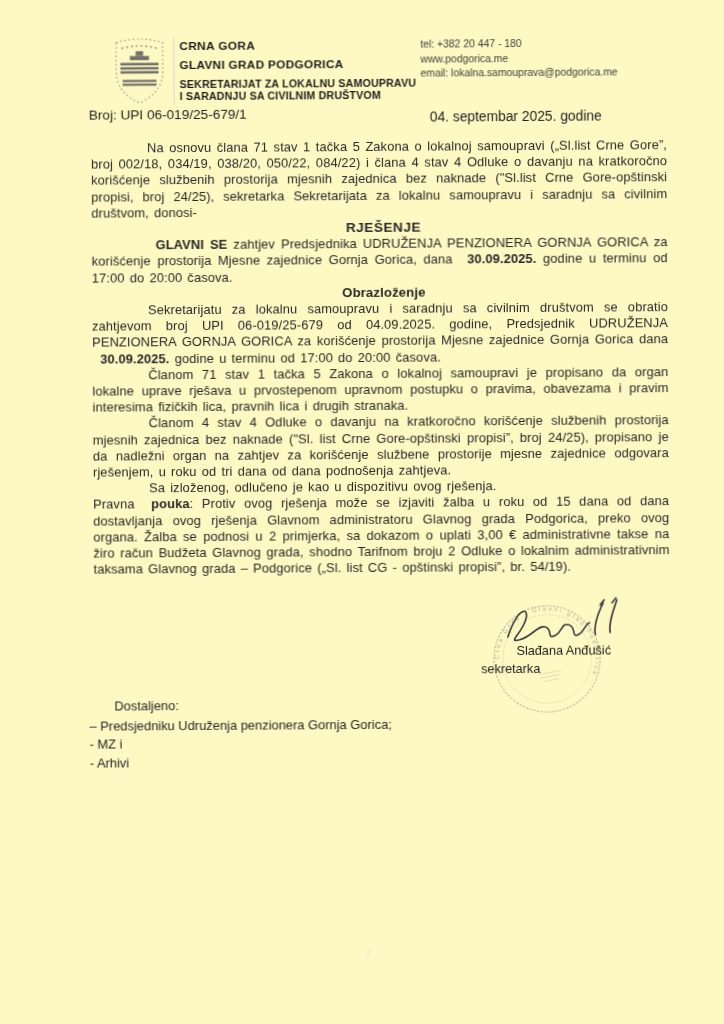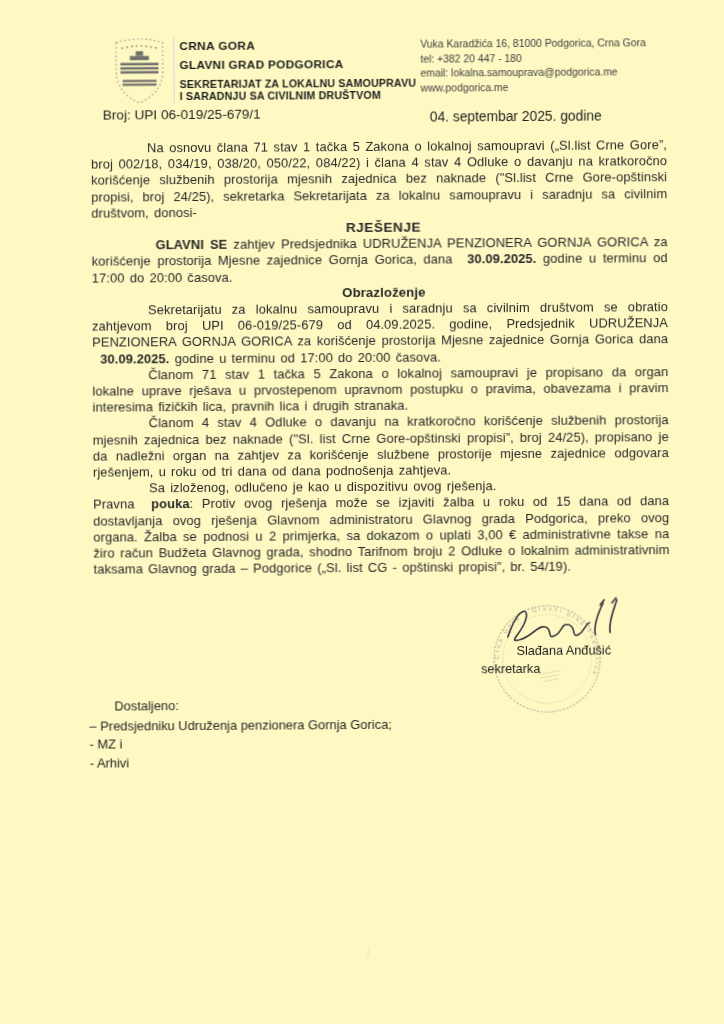--- a/index.html
+++ b/index.html
@@ -10,21 +10,21 @@
   }
   .content{position:absolute;inset:0;transform:rotate(-0.35deg);transform-origin:360px 480px;filter:blur(0.2px);}
   
   .coat{position:absolute;left:110px;top:34px;width:64px;height:72px;}
   .header-divider{position:absolute;left:176px;top:36px;width:1px;height:66px;background:#d7d5d2;}
   .org{position:absolute;left:182px;top:38px;color:#1d1d1d;}
   .org-country{font-size:11.8px;font-weight:700;letter-spacing:.4px;}
   .org-city{font-size:11.8px;font-weight:700;letter-spacing:.3px;margin-top:5px;}
   .org-dept{font-size:10.6px;font-weight:700;letter-spacing:.2px;margin-top:6px;line-height:12px;width:250px;}
   .contact{position:absolute;left:423px;top:38px;font-size:10.4px;color:#3e3e3e;line-height:14.6px;}
-  .doc-number{position:absolute;left:105px;top:106px;font-size:13.6px;color:#1f1f1f;}
+  .doc-number{position:absolute;left:91px;top:106px;font-size:13.6px;color:#1f1f1f;}
   .doc-date{position:absolute;left:432px;top:110px;font-size:13.8px;color:#1f1f1f;}
   
   .doc-body{
     position:absolute;left:93px;top:139px;width:576px;
     font-size:12.9px;line-height:16.2px;text-align:justify;color:#282828;
     letter-spacing:.1px;word-spacing:1.5px;
   }
   .doc-body p{margin:0;}
   .doc-body .b{font-weight:700;padding-left:8px;}
   .heading{text-align:center;font-weight:700;word-spacing:normal;}
@@ -81,24 +81,23 @@
     <div class="org">
       <div class="org-country">CRNA GORA</div>
       <div class="org-city">GLAVNI GRAD PODGORICA</div>
       <div class="org-dept">
         <div>SEKRETARIJAT ZA LOKALNU SAMOUPRAVU</div>
         <div>I SARADNJU SA CIVILNIM DRUŠTVOM</div>
       </div>
     </div>
 
     <div class="contact">
-      <div>Vuka Karadžića 16, 81000 Podgorica, Crna Gora</div>
       <div>tel: +382 20 447 - 180</div>
+      <div>www.podgorica.me</div>
       <div>email: lokalna.samouprava@podgorica.me</div>
-      <div>www.podgorica.me</div>
     </div>
 
     <div class="doc-number">Broj: UPI 06-019/25-679/1</div>
     <div class="doc-date">04. septembar 2025. godine</div>
 
     <div class="doc-body" id="docBody">
         <p class="p-intro"><span>Na osnovu člana 71 stav 1 tačka 5 Zakona o lokalnoj samoupravi („Sl.list Crne Gore”, broj 002/18, 034/19, 038/20, 050/22, 084/22) i člana 4 stav 4  Odluke o davanju na kratkoročno korišćenje službenih prostorija mjesnih zajednica bez naknade ("Sl.list Crne Gore-opštinski propisi, broj 24/25), sekretarka Sekretarijata za lokalnu samoupravu i saradnju sa civilnim društvom, donosi-</span></p>
         <p class="heading p-title"><span class="b">RJEŠENJE</span></p>
         <p class="p-dispositive"><span class="b">GLAVNI SE</span><span>  zahtjev  Predsjednika UDRUŽENJA PENZIONERA GORNJA GORICA  za korišćenje  prostorija Mjesne zajednice Gornja Gorica, dana </span><span class="b">30.09.2025.</span><span> godine u terminu od 17:00 do 20:00 časova.</span></p>
         <p class="heading p-obrazlozenje"><span class="b">Obrazloženje</span></p>

